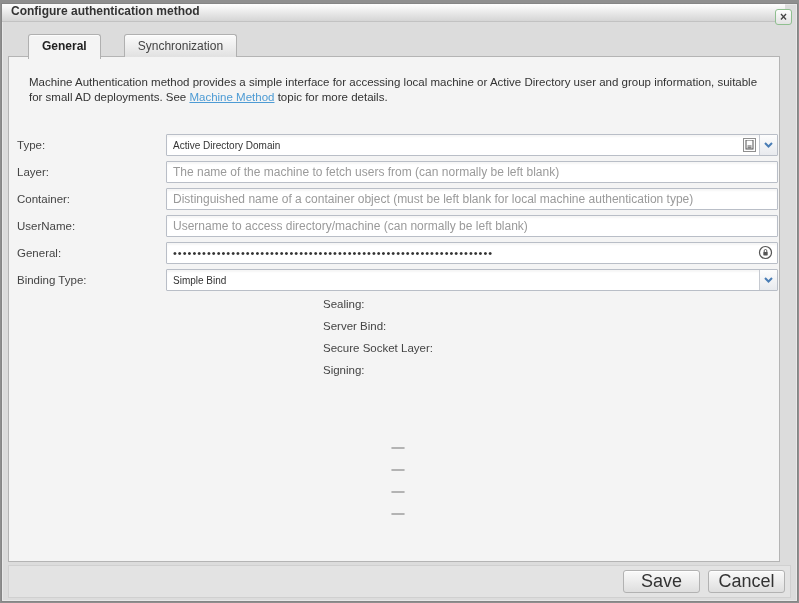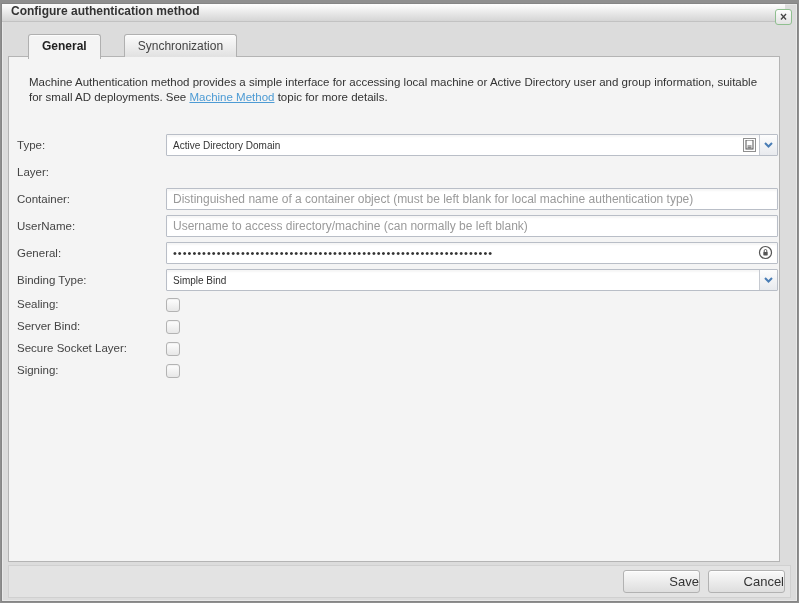--- a/index.html
+++ b/index.html
@@ -77,39 +77,39 @@
     margin-right:3px; display:flex; align-items:center; justify-content:center; flex:0 0 13px;
   }
   .combo-btn {
     width:18px; height:20px; border-left:1px solid #c6cad1;
     background:linear-gradient(#fdfdfd,#e8eaee);
     display:flex; align-items:center; justify-content:center; flex:0 0 18px; cursor:pointer;
   }
   .pwd-icon { position:absolute; right:5px; top:3px; width:15px; height:15px; }
 
   
-  .crow { display:flex; height:14px; margin-bottom:8px; }
+  .crow { display:flex; align-items:center; height:14px; margin-bottom:8px;flex-direction:column; }
   .crow .lbl { width:149px; font-size:11.5px; color:#444; flex:0 0 149px; }
   .checkbox {
     width:14px; height:14px; border:1px solid #b3b3b3; border-radius:3px;
     background:linear-gradient(#fefefe,#e7e7e7); cursor:pointer;
     box-shadow:inset 0 1px 1px rgba(0,0,0,.05);
   }
 
   
   .footer {
     position:absolute; left:6px; right:6px; bottom:3px; height:33px;
     background:#e3e3e3; border:1px solid #d0d0d0;
     display:flex; align-items:center; justify-content:flex-end; gap:8px; padding-right:5px;
   }
   .btn {
     min-width:77px; height:23px; border:1px solid #b2b2b2; border-radius:3px;
     background:linear-gradient(#fafafa,#dedede);
-    font-family:"Liberation Sans", sans-serif; font-size:13px; color:#333;
-    cursor:pointer; box-shadow:0 1px 0 rgba(255,255,255,.8) inset;text-align:right;
+    font-family:"Liberation Sans", sans-serif; font-size:18px; color:#333;
+    cursor:pointer; box-shadow:0 1px 0 rgba(255,255,255,.8) inset;
   }
 </style>
 </head>
 <body>
 
 <div class="dialog">
 
   <div class="titlebar">
     <span class="title-text">Configure authentication method</span>
   </div>
@@ -150,20 +150,23 @@
               <svg width="9" height="6" viewBox="0 0 9 6">
                   <path d="M1 1 L4.5 4.5 L8 1" fill="none" stroke="#4a7db5" stroke-width="2"></path>
                 </svg>
             </span>
           </div>
         </div>
       </div>
 
       <div class="frow">
         <span class="lbl">Layer:</span>
+        <div class="fieldwrap">
+          <input class="txt" type="text" placeholder="The name of the machine to fetch users from (can normally be left blank)" style="">
+        </div>
       </div>
 
       <div class="frow">
         <span class="lbl">Container:</span>
         <div class="fieldwrap">
           <input class="txt" type="text" placeholder="Distinguished name of a container object (must be left blank for local machine authentication type)" style="">
         </div>
       </div>
 
       <div class="frow">

